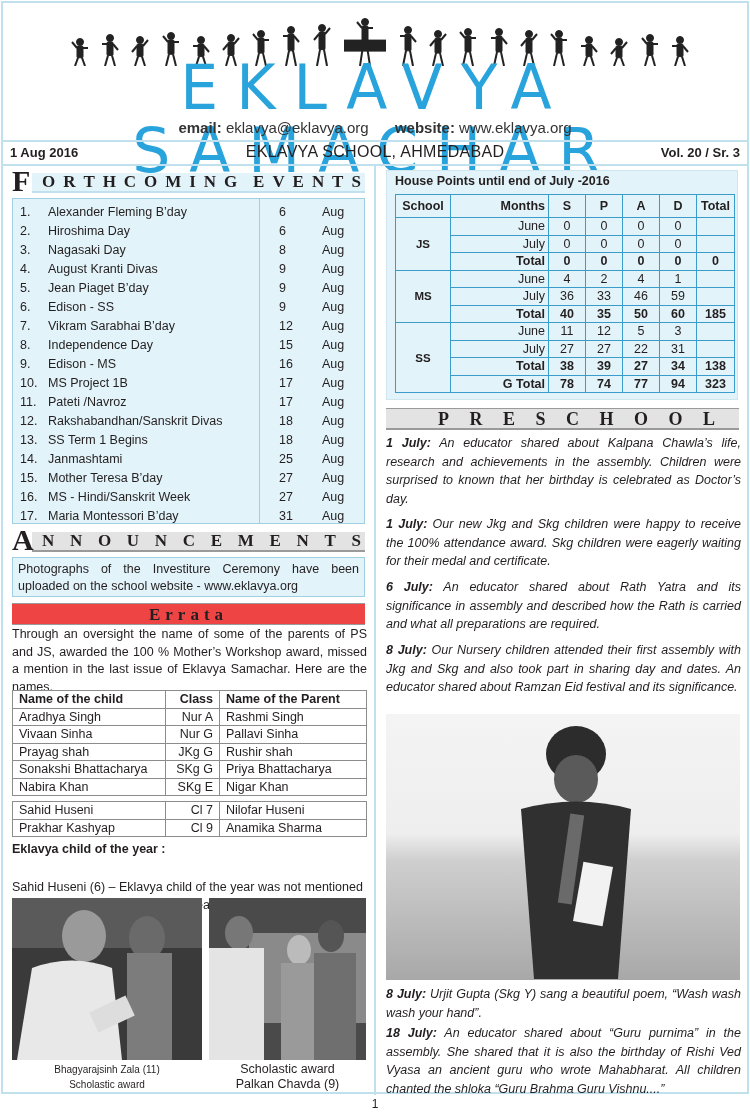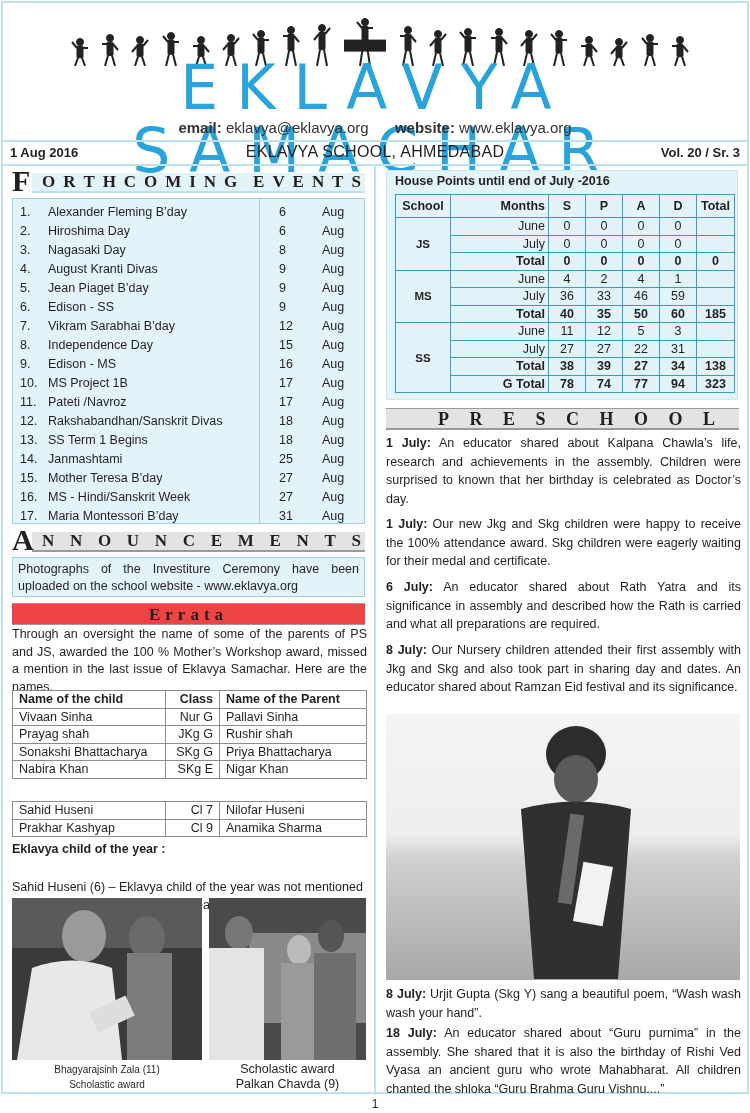--- a/index.html
+++ b/index.html
@@ -65,21 +65,21 @@
   .hp-title { position: absolute; left: 8px; top: 3px; font-size: 12.5px; font-weight: bold; }
   .hp-table { position: absolute; left: 8px; top: 23px; border-collapse: collapse; font-size: 12.5px; width: 340px; }
   .hp-table td, .hp-table th { border: 1px solid #3a9ccb; height: 17.5px; line-height: 16px; text-align: center; padding: 0 3px; font-weight: normal; }
   .hp-table th { font-weight: bold; height: 23px; }
   .hp-table .m { text-align: right; padding-left: 4px; }
   .hp-table .b { font-weight: bold; }
   .hp-table .sch { font-weight: bold; font-size: 11.5px; }
 
   
   .pre-head { position: absolute; left: 386px; top: 408px; width: 353px; height: 22px; background: #e3e3e3; border-top: 1px solid #9a9a9a; border-bottom: 2px solid #9a9a9a; font-family: "Liberation Serif", serif; font-weight: bold; font-size: 18px; line-height: 21px; display: flex; justify-content: space-between; padding: 0 24px 0 52px; }
-  .pre-text { position: absolute; left: 386px; width: 355px; font-size: 12.5px; line-height: 18.5px; text-align: justify; text-align-last: left; }
+  .pre-text { position: absolute; left: 386px; width: 355px; font-size: 12.5px; line-height: 18.5px; text-align: justify; text-align-last: left; font-style: italic; }
   .pre-text b { font-weight: bold; }
   .p1 { top: 434px; }
   .p2 { top: 515px; }
   .p3 { top: 578px; }
   .p4 { top: 641px; }
   .photo3 { left: 386px; top: 714px; width: 354px; height: 266px; background: #ececec; }
   .p5 { top: 985px; }
   .p6 { top: 1024px; }
 
   .page-num { position: absolute; left: 0; top: 1097px; width: 750px; text-align: center; font-size: 12px; }
@@ -421,20 +421,25 @@
 <table class="errata-table t1" id="errata-t1">
   <thead>
     <tr>
       <th style="width:153px;">Name of the child</th>
       <th class="c" style="width:54px;">Class</th>
       <th>Name of the Parent</th>
     </tr>
   </thead>
   <tbody id="errata-body1">
       <tr>
+        <td>Aradhya Singh</td>
+        <td class="c">Nur A</td>
+        <td>Rashmi Singh</td>
+      </tr>
+      <tr>
         <td>Vivaan Sinha</td>
         <td class="c">Nur G</td>
         <td>Pallavi Sinha</td>
       </tr>
       <tr>
         <td>Prayag shah</td>
         <td class="c">JKg G</td>
         <td>Rushir shah</td>
       </tr>
       <tr>

